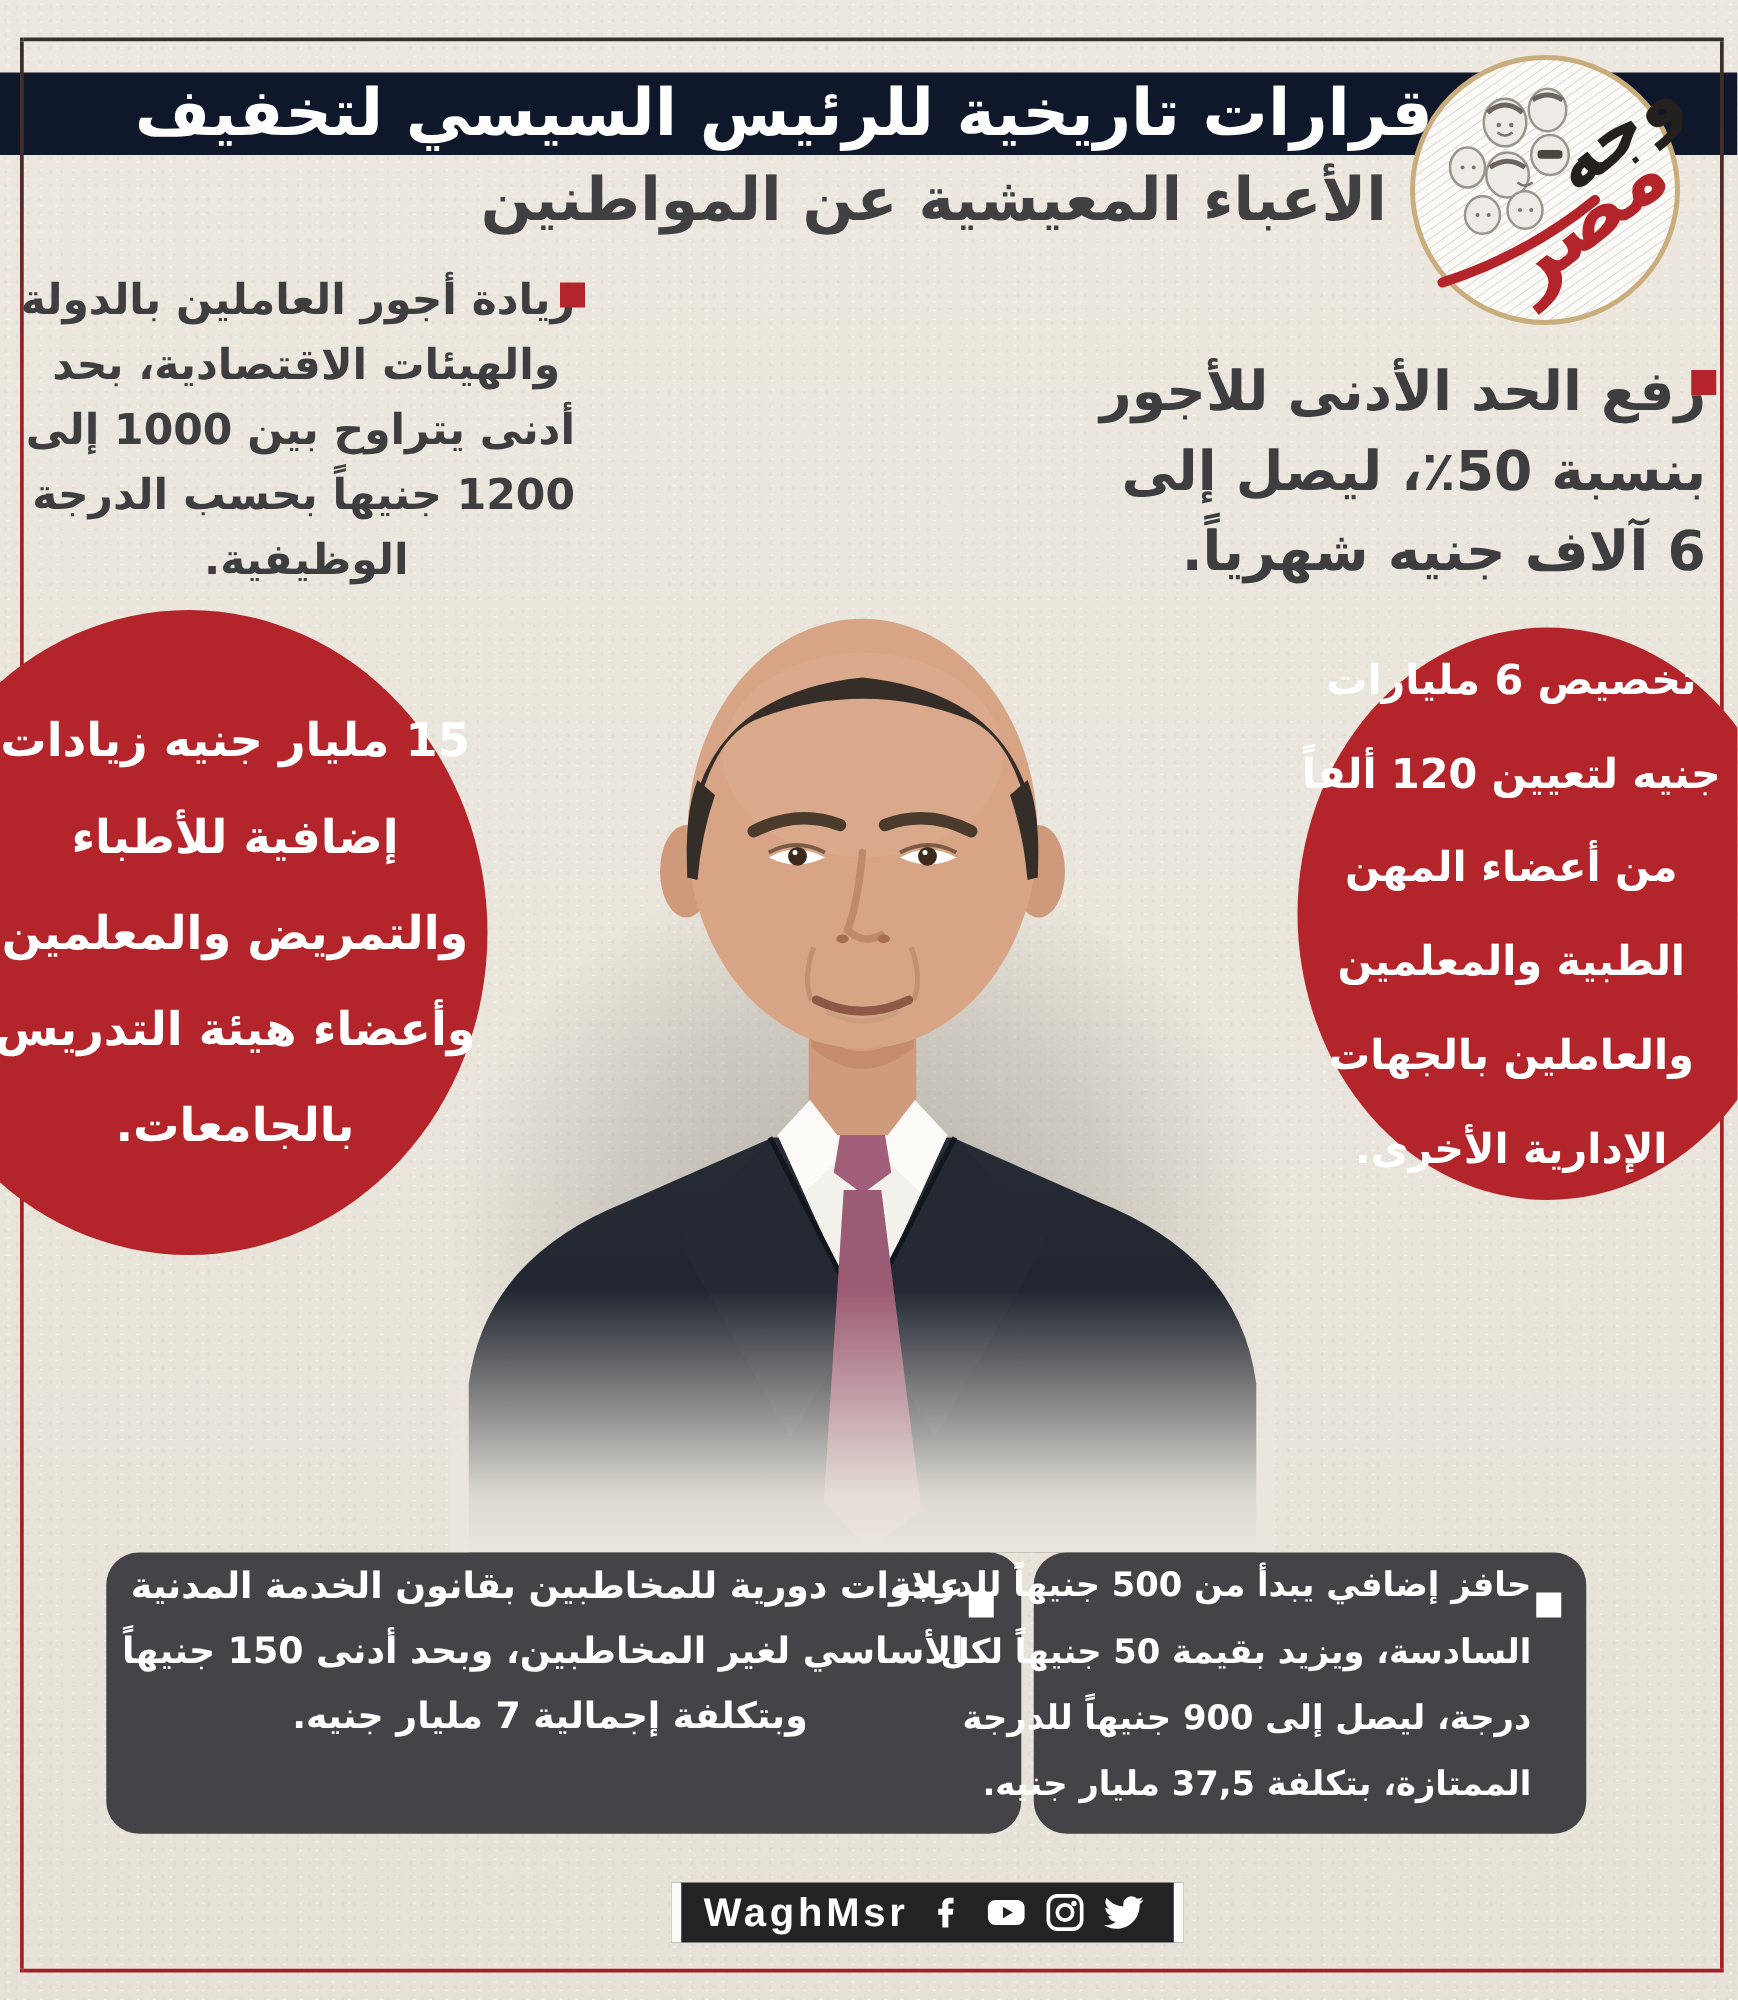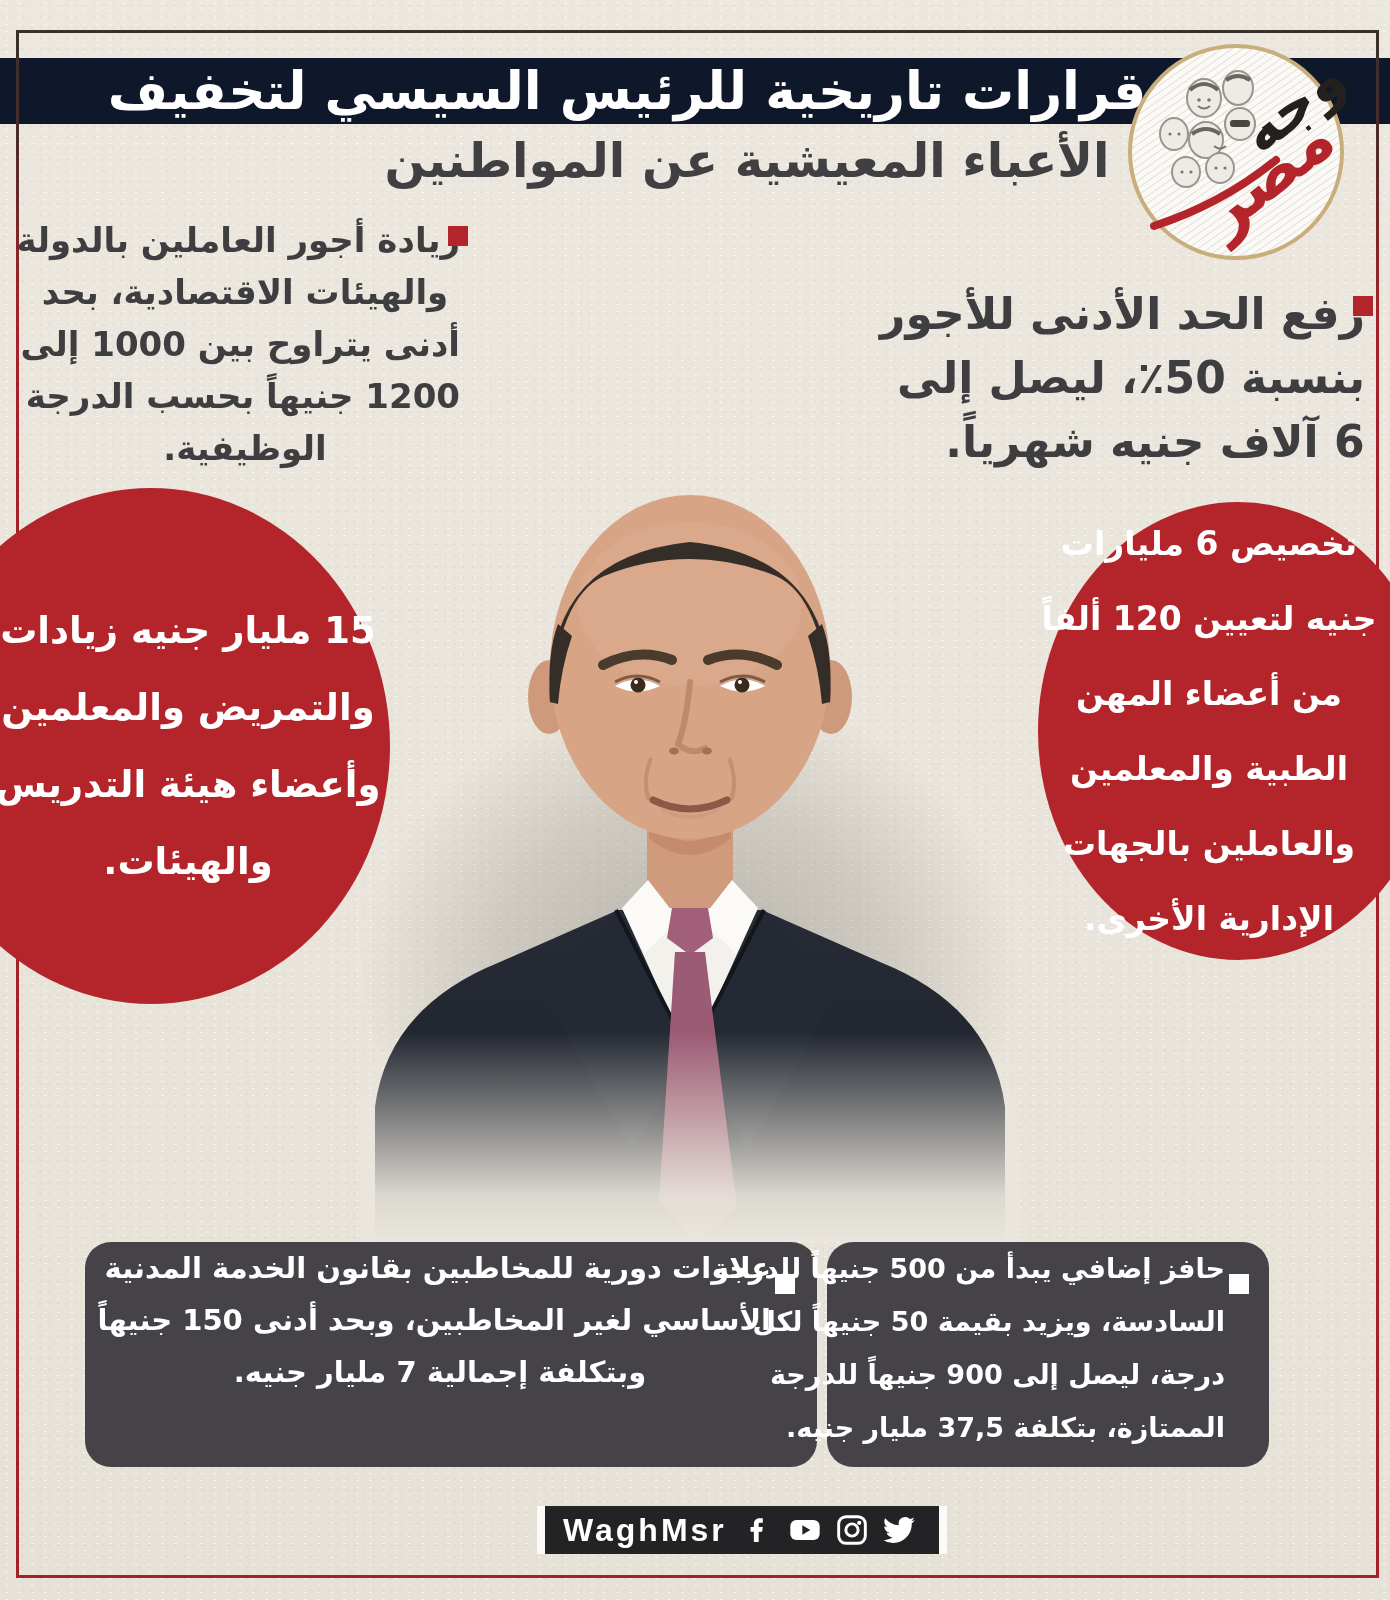--- a/index.html
+++ b/index.html
@@ -208,23 +208,24 @@
 
 <div class="note note-minwage">
   <span class="sq"></span>
   <div class="ln">رفع الحد الأدنى للأجور</div>
   <div class="ln">بنسبة 50٪، ليصل إلى</div>
   <div class="ln">6 آلاف جنيه شهرياً.</div>
 </div>
 
 <div class="circle circle-left">
   <div class="ln">15 مليار جنيه زيادات</div>
+  <div class="ln">إضافية للأطباء</div>
   <div class="ln">والتمريض والمعلمين</div>
   <div class="ln">وأعضاء هيئة التدريس</div>
-  <div class="ln">والهيئات.</div>
+  <div class="ln">بالجامعات.</div>
 </div>
 
 <div class="circle circle-right">
   <div class="ln">تخصيص 6 مليارات</div>
   <div class="ln">جنيه لتعيين 120 ألفاً</div>
   <div class="ln">من أعضاء المهن</div>
   <div class="ln">الطبية والمعلمين</div>
   <div class="ln">والعاملين بالجهات</div>
   <div class="ln">الإدارية الأخرى.</div>
 </div>

